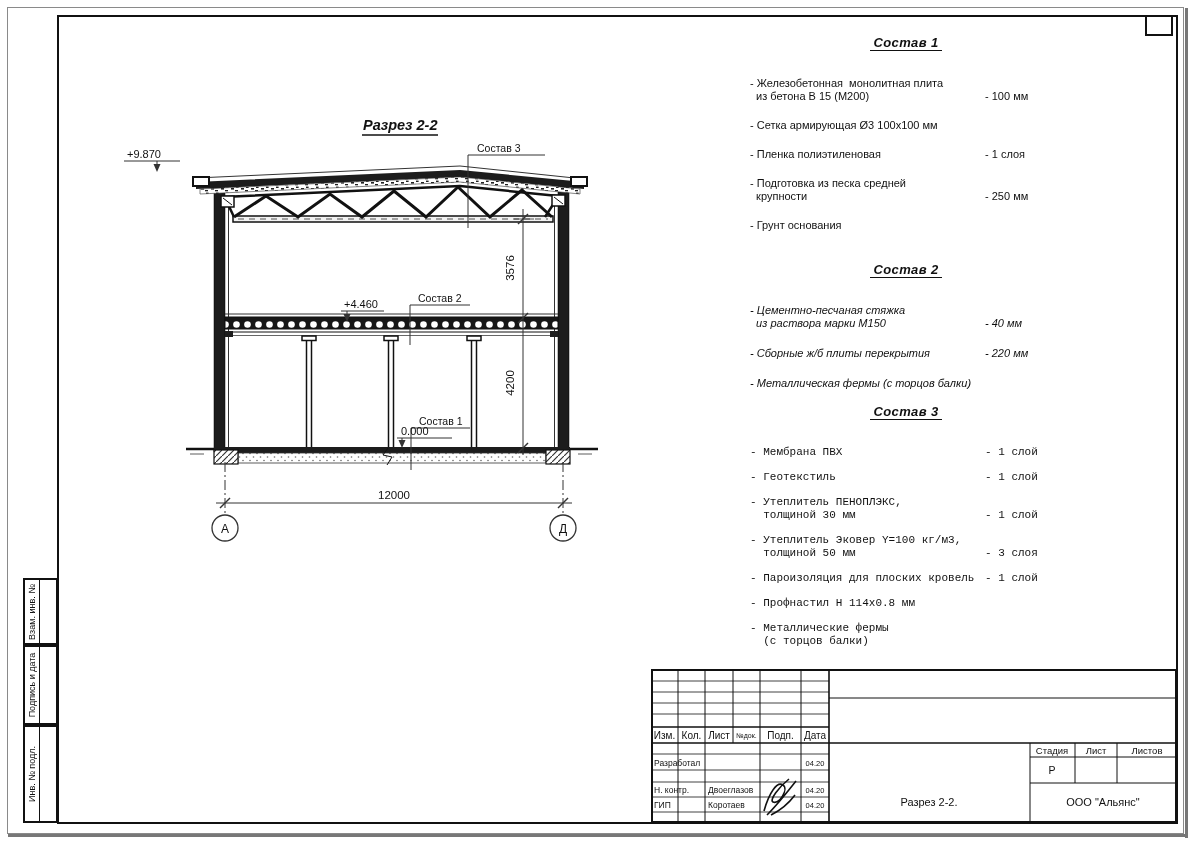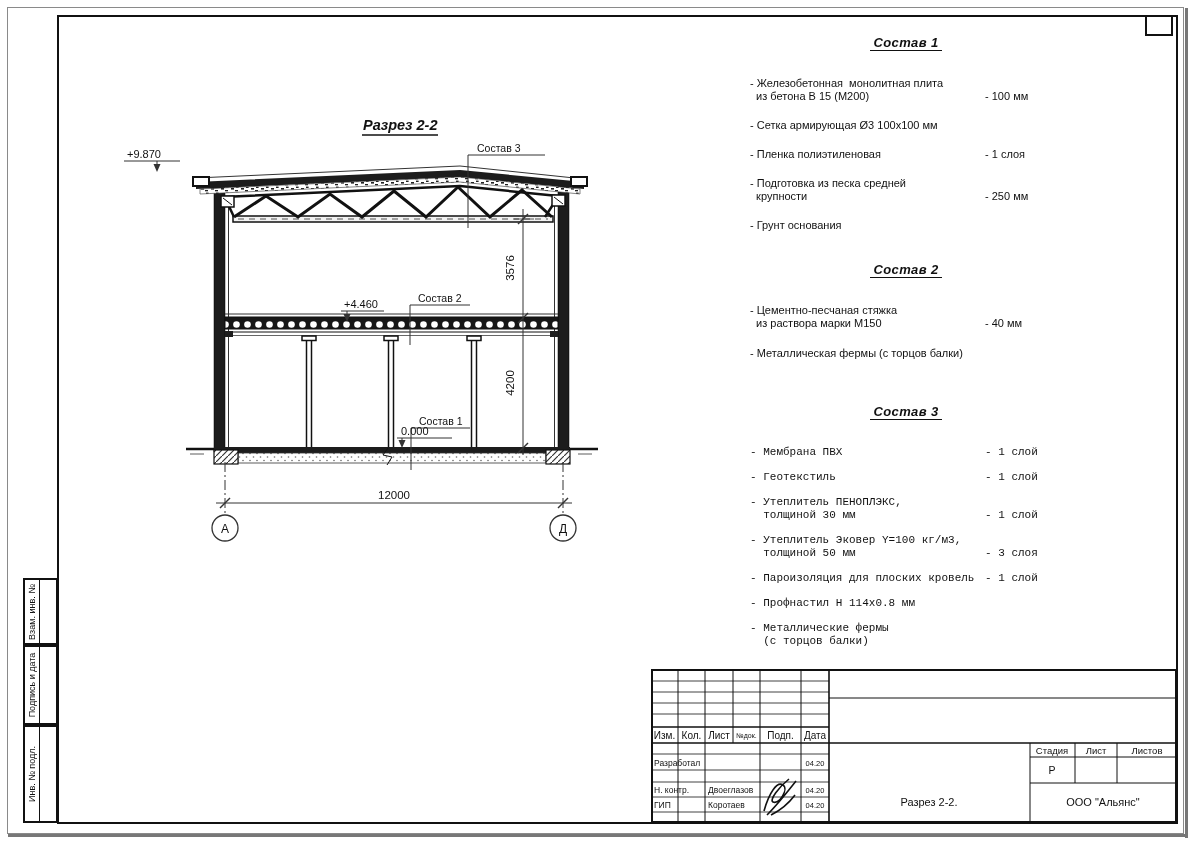--- a/index.html
+++ b/index.html
@@ -16,21 +16,21 @@
   
   .strip-cell { position:absolute; left:23px; width:35px; border:2px solid #111; background:#fff; display:flex; }
   .strip-label { width:15px; border-right:1.5px solid #111; display:flex; align-items:center; justify-content:center; }
   .strip-label span { transform:rotate(-90deg); white-space:nowrap; font-size:9px; color:#111; }
 
   
   .comp { position:absolute; left:750px; width:312px; font-size:11px; line-height:13px; color:#111; }
   .comp-title { display:block; width:fit-content; margin:0 auto 26px auto; font-style:italic; font-weight:600; font-size:13px; letter-spacing:0.4px; border-bottom:1px solid #111; padding:0 3px 1px 3px; }
   .comp-item { position:relative; }
   .comp1 .comp-item { margin-bottom:16px; }
-  .comp2 .comp-item { margin-bottom:17px; }
+  .comp2 .comp-item { margin-bottom:17px;font-style:italic; }
   .comp3 .comp-item { margin-bottom:12px;font-family:Liberation Mono, monospace; }
   .item-name { white-space:pre; display:block; }
   .item-value { position:absolute; left:235px; bottom:0; white-space:nowrap; }
 
   .drawing-svg { position:absolute; left:0; top:0; }
   .titleblock { position:absolute; left:651px; top:669px; width:526px; height:112px; }
 
   svg text { font-family:"Liberation Sans", sans-serif; fill:#111; }
 </style>
 </head>
@@ -227,20 +227,24 @@
       <span class="item-value"></span>
     </div>
   </div>
 
   <div class="comp comp2" style="top:263px;">
     <span class="comp-title">Состав 2</span>
     <div class="comp-item">
       <span class="item-name">- Цементно-песчаная стяжка
   из раствора марки М150</span>
       <span class="item-value">- 40 мм</span>
+    </div>
+    <div class="comp-item">
+      <span class="item-name">- Сборные ж/б плиты перекрытия</span>
+      <span class="item-value">- 220 мм</span>
     </div>
     <div class="comp-item">
       <span class="item-name">- Металлическая фермы (с торцов балки)</span>
       <span class="item-value"></span>
     </div>
   </div>
 
   <div class="comp comp3" style="top:405px;">
     <span class="comp-title">Состав 3</span>
     <div class="comp-item">

